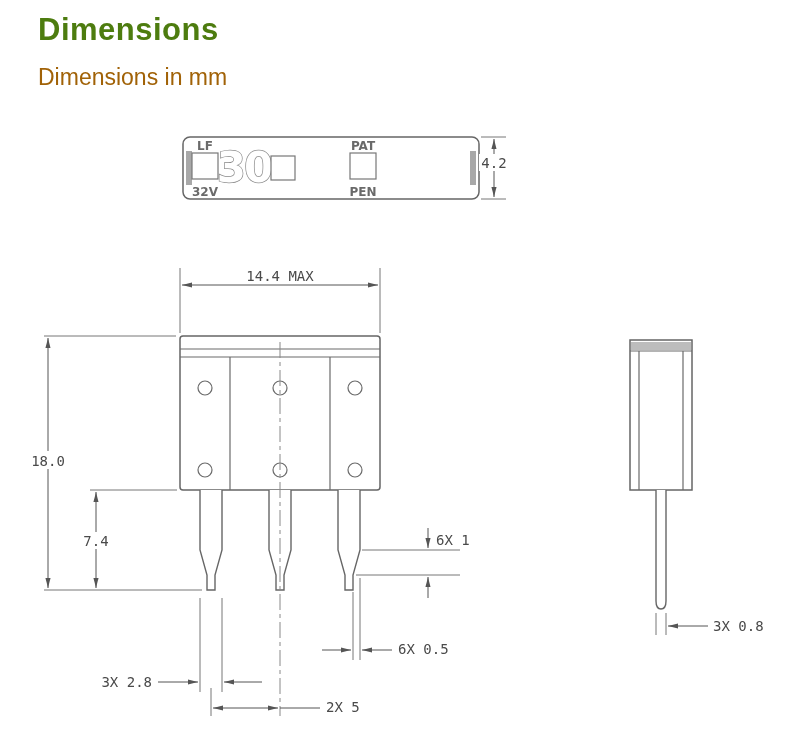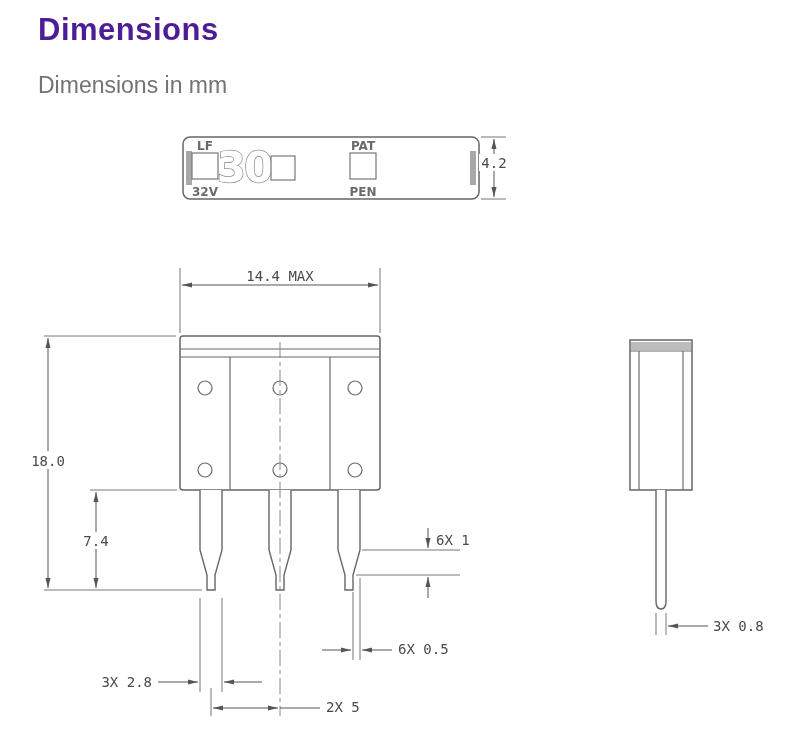--- a/index.html
+++ b/index.html
@@ -1,18 +1,18 @@
 <!DOCTYPE html>
 <html><head>
 <meta charset="utf-8">
 <style>
   html,body{margin:0;padding:0;background:#ffffff;}
   body{width:792px;height:743px;position:relative;font-family:"Liberation Sans",sans-serif;overflow:hidden;}
-  .title{position:absolute;left:38px;top:12px;font-size:31px;font-weight:bold;color:#4c1d95;letter-spacing:.5px;}
-  .subtitle{position:absolute;left:38px;top:72px;font-size:23px;color:#737373;}
+  .title{position:absolute;left:38px;top:12px;font-size:31px;font-weight:bold;color:#4d7c0f;letter-spacing:.5px;}
+  .subtitle{position:absolute;left:38px;top:64px;font-size:23px;color:#a16207;}
   svg.drawing{position:absolute;left:0;top:0;}
   .dim-text{font-family:"DejaVu Sans Mono",monospace;font-size:14px;fill:#4a4a4a;}
   .mark-text{font-family:"DejaVu Sans",sans-serif;font-weight:bold;font-size:12px;fill:#6a6a6a;}
   .rating-text{font-family:"DejaVu Sans",sans-serif;font-weight:bold;font-size:42px;fill:#ffffff;stroke:#8a8a8a;stroke-width:1.4;paint-order:stroke;letter-spacing:-2px;}
   .oline{stroke:#666;fill:#ffffff;stroke-width:1.5;}
   .iline{stroke:#6a6a6a;stroke-width:1.2;fill:none;}
   .dline{stroke:#555;stroke-width:1;fill:none;}
   .eline{stroke:#777;stroke-width:1;fill:none;}
   .cline{stroke:#888;stroke-width:1;fill:none;stroke-dasharray:16 4 4 4;}
   .txtbg{fill:#ffffff;stroke:none;}

